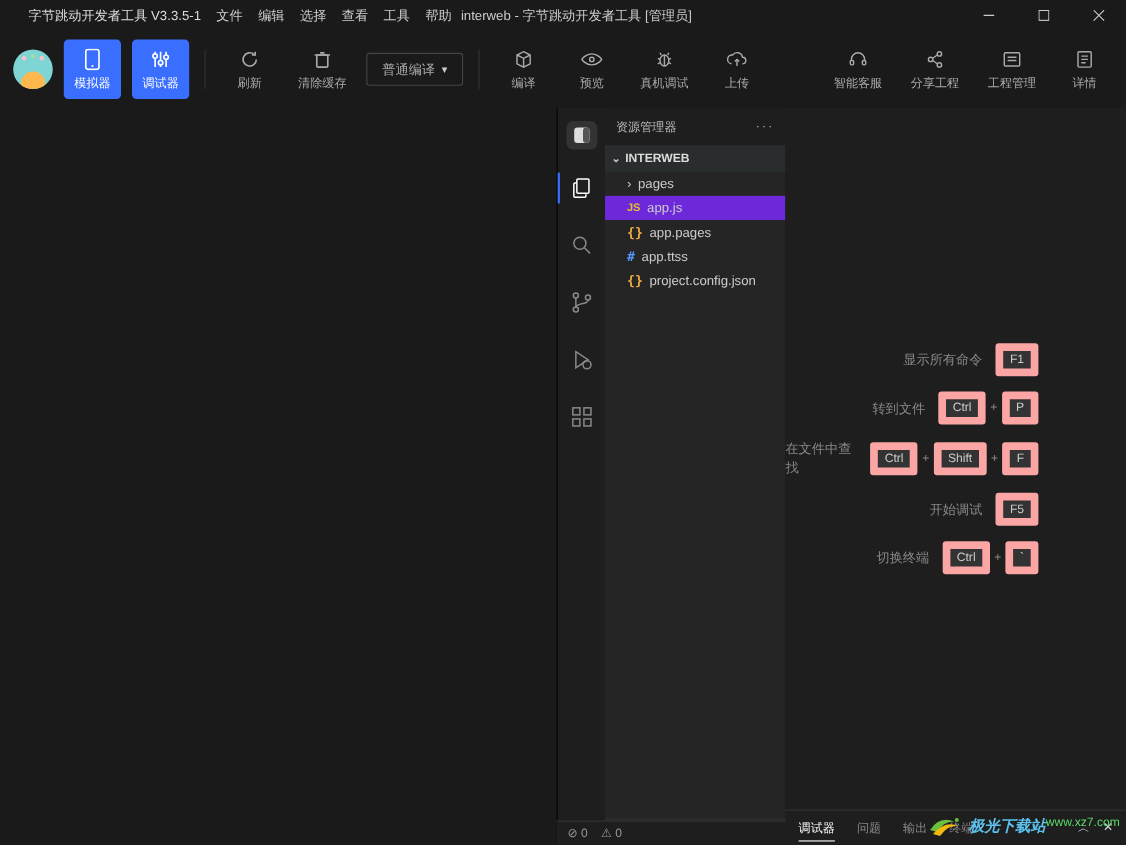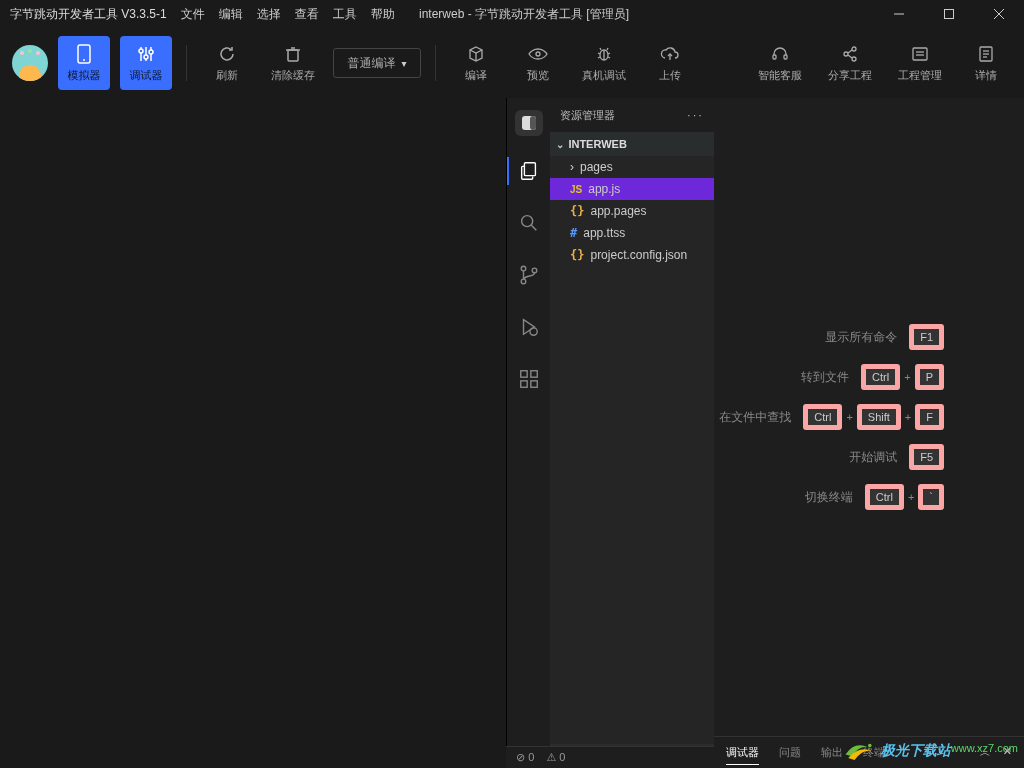--- a/index.html
+++ b/index.html
@@ -1,35 +1,35 @@
 <!DOCTYPE html>
 <html><head>
 <meta charset="utf-8">
 <style>
 * { margin: 0; padding: 0; box-sizing: border-box; user-select: none; }
 body { width: 1024px; height: 768px; background: #1e1e1e; font-family: "Microsoft YaHei", "PingFang SC", sans-serif; color: #cccccc; overflow: hidden; font-size: 13px; }
 
 
 .titlebar { height: 28px; background: #1a1a1a; display: flex; align-items: center; position: relative; }
-.titlebar-left { display: flex; align-items: center; padding-left: 10px; gap: 14px; }
+.titlebar-left { display: flex; align-items: center; padding-left: 26px; gap: 14px; }
 .app-title { font-size: 12px; color: #ddd; }
 .menu-item { font-size: 12px; color: #ccc; cursor: pointer; }
 .titlebar-center { position: absolute; left: 50%; transform: translateX(-50%); font-size: 12px; color: #ccc; padding-left: 24px; }
 .win-controls { position: absolute; right: 0; display: flex; }
 .win-btn { width: 50px; height: 28px; display: flex; align-items: center; justify-content: center; color: #ccc; }
 .win-btn svg { width: 10px; height: 10px; }
 
 
 .toolbar { height: 70px; background: #1a1a1a; display: flex; align-items: center; padding: 0 12px; gap: 10px; }
 .avatar { width: 36px; height: 36px; border-radius: 50%; background: #7fd4d4; position: relative; overflow: hidden; flex-shrink:0;}
 .avatar::before { content:""; position:absolute; bottom:-6px; left:50%; transform:translateX(-50%); width:22px; height:22px; background:#ffb84d; border-radius:50% 50% 0 0;}
 .avatar .dot { position:absolute; width:4px; height:4px; border-radius:50%; }
 
 .tool-btn { display: flex; flex-direction: column; align-items: center; justify-content: center; width: 52px; height: 54px; border-radius: 4px; color: #aaa; cursor: pointer; gap: 4px; }
-.tool-btn.primary { background: #3a6eff; color: #0f172a; }
+.tool-btn.primary { background: #3a6eff; color: #ffffff; }
 .tool-btn .icon { width: 20px; height: 20px; display: flex; align-items: center; justify-content: center; }
 .tool-btn .label { font-size: 11px; }
 .tool-btn.wide { width: 84px; }
 .tool-btn.compile { flex-direction: row; width: 88px; height: 30px; border: 1px solid #444; border-radius: 3px; gap: 6px; align-self: center;}
 .tool-divider { width: 1px; height: 36px; background: #333; margin: 0 4px; }
 .toolbar-spacer { flex: 1; }
 
 
 .main { display: flex; height: calc(100% - 28px - 70px); }
 .left-blank { flex: 0 0 506px; background: #1a1a1a; }
@@ -46,21 +46,21 @@
 .tree-item.selected { background: #6d28d9; }
 .js-icon { color: #e2c12b; font-size: 10px; font-weight: bold; }
 .json-icon { color: #f0b042; font-size: 12px; font-weight: bold; font-family: monospace;}
 .hash-icon { color: #5599ff; font-size: 12px; font-weight: bold; font-family: monospace;}
 .outline { height: 24px; display: flex; align-items: center; padding-left: 6px; font-size: 11px; color: #ccc; background: #2a2d2e; gap: 4px; margin-top: auto; font-weight:bold;}
 
 .editor-area { flex: 1; background: #1e1e1e; display: flex; flex-direction: column; position: relative;}
 .welcome { flex: 1; display: flex; flex-direction: column; align-items: flex-end; justify-content: center; padding-right: 80px; gap: 14px; font-size: 12px; color: #888; }
 .welcome-row { display: flex; align-items: center; gap: 12px; }
 .kbd-group { display: flex; align-items: center; gap: 4px; }
-.kbd { background: #333; border-radius: 3px; padding: 2px 6px; font-size: 11px; color: #ccc; border:5px solid #fca5a5;}
+.kbd { background: #333; border-radius: 3px; padding: 2px 6px; font-size: 11px; color: #ccc; border:7px solid #fca5a5;}
 .plus { color: #888; font-size: 11px; }
 
 .panel { height: 32px; border-top: 1px solid #333; display: flex; align-items: center; padding: 0 12px; gap: 20px; font-size: 11px; color: #888; }
 .panel-tab { cursor: pointer; padding: 4px 0;}
 .panel-tab.active { color: #fff; border-bottom: 1px solid #fff; }
 .panel-spacer { flex: 1; }
 .panel-ctrl { display:flex; gap:12px; color:#ccc;}
 
 
 .statusbar { position:absolute; bottom:0; left:506px; height: 22px; background: #1e1e1e; border-top: 1px solid #333; display: flex; align-items: center; padding: 0 10px; font-size: 11px; color: #999; gap: 12px; width:208px;}

